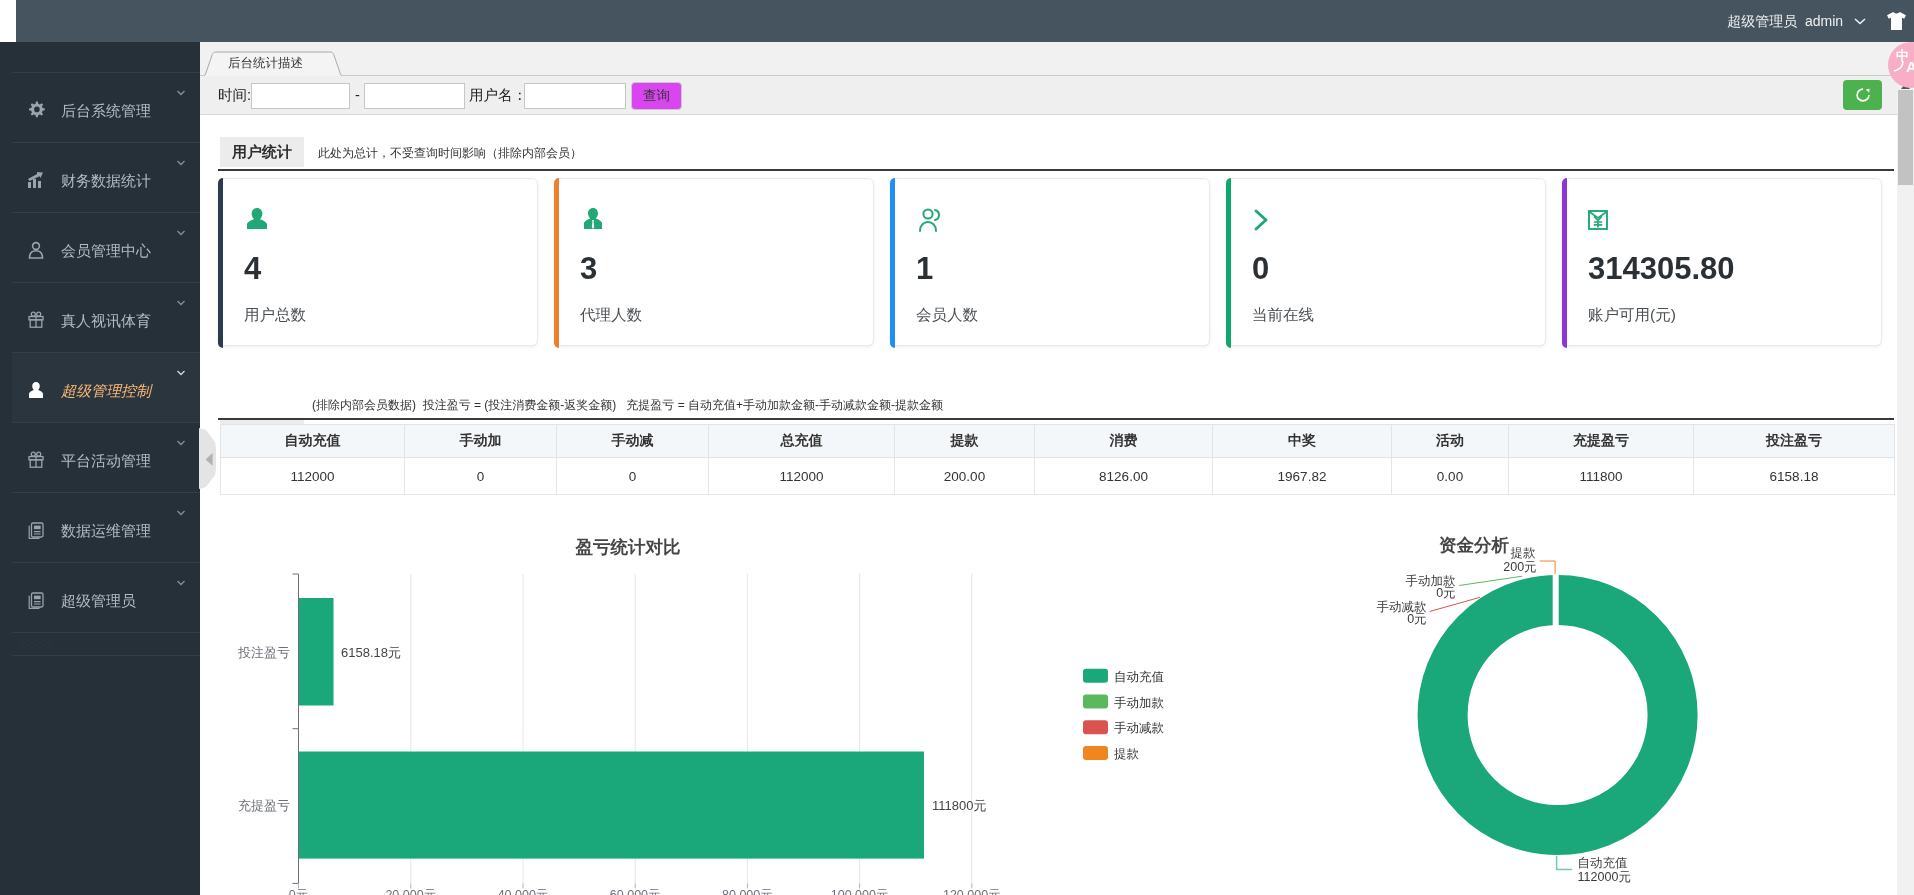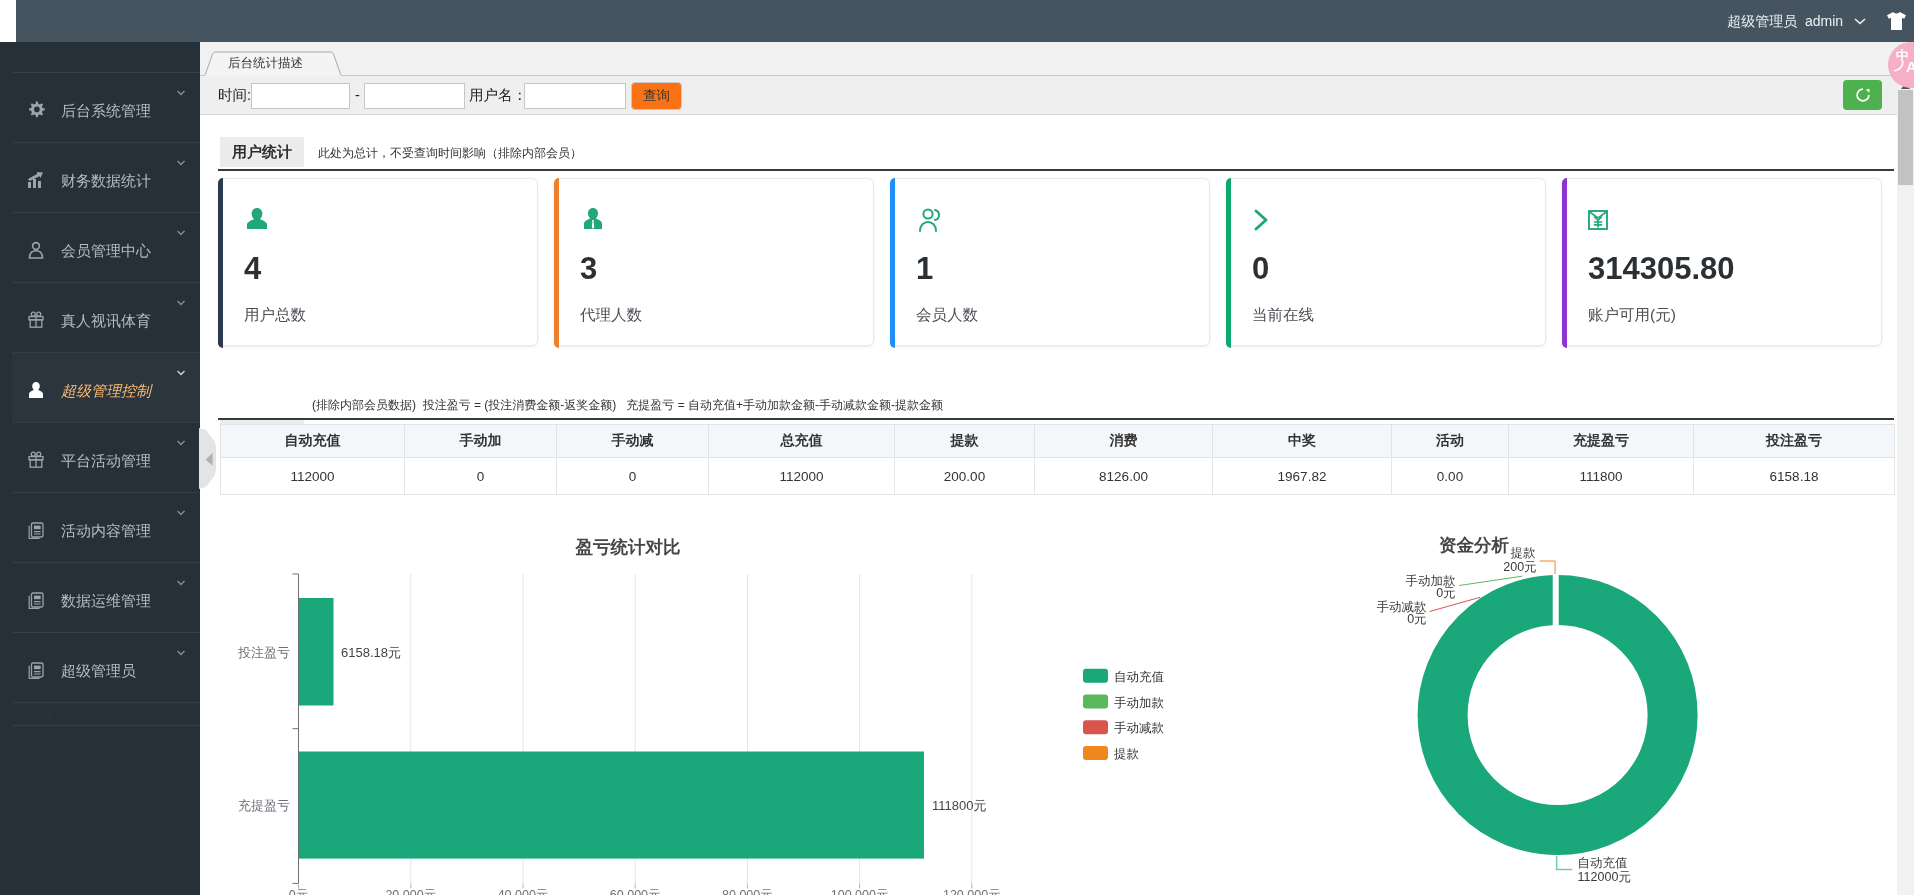--- a/index.html
+++ b/index.html
@@ -16,21 +16,21 @@
 .mitem .chev { position:absolute; left:163px; top:50%; margin-top:-21px; width:12px; height:12px; }
 .mitem.active { background:#2b353e; }
 .mitem.active .txt { color:#fdba74;font-style:italic; }
 
 #main { position:absolute; left:200px; top:42px; width:1697px; height:853px; background:#fff; }
 #tabrow { position:absolute; left:0; top:0; width:1697px; height:34px; background:#f1f1f1; border-bottom:1px solid #c9c9c9; }
 #tabtxt { position:absolute; left:0px; top:9px; width:131px; height:25px; line-height:25px; text-align:center; font-size:12.5px; color:#333; z-index:2; }
 #filterrow { position:absolute; left:0; top:34px; width:1697px; height:39px; background:#efefef; border-bottom:1px solid #d8d8d8; font-size:14.5px; color:#222; }
 #filterrow .lbl { position:absolute; top:0; height:39px; line-height:39px; }
 #filterrow input { position:absolute; top:7px; height:26px; border:1px solid #c6c6c6; background:#fff; width:98px; }
-#qbtn { position:absolute; left:431px; top:6px; width:51px; height:28px; background:#f97316; border:1px solid #c9c9c9; border-radius:4px; font-size:13.5px; color:#333; text-align:center; line-height:26px; }
+#qbtn { position:absolute; left:431px; top:6px; width:51px; height:28px; background:#d946ef; border:1px solid #c9c9c9; border-radius:4px; font-size:13.5px; color:#333; text-align:center; line-height:26px; }
 
 .sbadge { position:absolute; background:#ececec; font-size:15px; font-weight:bold; color:#2d2d2d; width:84px; height:30px; text-align:center; line-height:30px; }
 .sdesc { position:absolute; font-size:12px; color:#333; }
 .uline { position:absolute; left:18px; width:1676px; height:2px; background:#3a3a3a; }
 
 .card { position:absolute; top:63px; width:320px; height:168px; background:#fff; border:1px solid #e9e9e9; border-radius:6px; box-shadow:0 1px 3px rgba(0,0,0,0.08); }
 .card .accent { position:absolute; left:-1px; top:-1px; width:5px; height:170px; border-radius:6px 0 0 6px; }
 .card .num { position:absolute; left:25px; top:72px; font-size:31px; font-weight:bold; color:#2b3034; }
 .card .lab { position:absolute; left:25px; top:126px; font-size:15.5px; color:#4a4f54; }
 .card svg.cic { position:absolute; left:25px; top:28px; }
@@ -115,34 +115,20 @@
     </div>
   <div class="mitem" id="mi7">
       <span class="txt">平台活动管理</span>
       <svg class="ic" width="18" height="18" viewBox="0 0 18 18">
         <g fill="none" stroke="#9aa4ab" stroke-width="1.3">
           <rect x="2" y="5.6" width="14" height="3.2"></rect>
           <rect x="3.2" y="8.8" width="11.6" height="7.4"></rect>
           <circle cx="6.3" cy="3.2" r="2"></circle>
           <circle cx="11.7" cy="3.2" r="2"></circle>
           <path d="M9 5.6 L9 16.2"></path>
-        </g>
-      </svg>
-      <svg class="chev" width="12" height="12" viewBox="0 0 12 12">
-        <path d="M2.5 4 L6 7.5 L9.5 4" stroke="#848e96" stroke-width="1.4" fill="none"></path>
-      </svg>
-    </div>
-  <div class="mitem" id="mi8">
-      <span class="txt">活动内容管理</span>
-      <svg class="ic" width="18" height="18" viewBox="0 0 18 18">
-        <g fill="none" stroke="#9aa4ab" stroke-width="1.3">
-          <rect x="4.5" y="2" width="11.5" height="14" rx="1.5"></rect>
-          <rect x="7" y="4.6" width="6.6" height="3.6" fill="#9aa4ab" stroke="none"></rect>
-          <path d="M7 10.6 L13.6 10.6 M7 13 L13.6 13" stroke-width="1.1"></path>
-          <path d="M2.2 4.8 L2.2 17.4 L12.5 17.4" stroke-width="1.2"></path>
         </g>
       </svg>
       <svg class="chev" width="12" height="12" viewBox="0 0 12 12">
         <path d="M2.5 4 L6 7.5 L9.5 4" stroke="#848e96" stroke-width="1.4" fill="none"></path>
       </svg>
     </div>
   <div class="mitem" id="mi9">
       <span class="txt">数据运维管理</span>
       <svg class="ic" width="18" height="18" viewBox="0 0 18 18">
         <g fill="none" stroke="#9aa4ab" stroke-width="1.3">

